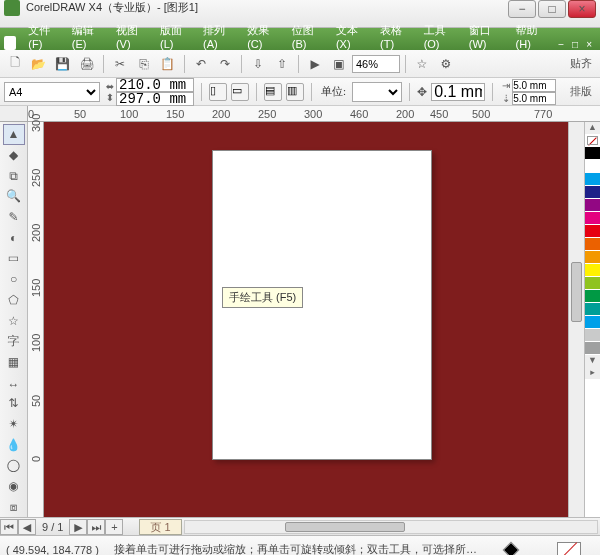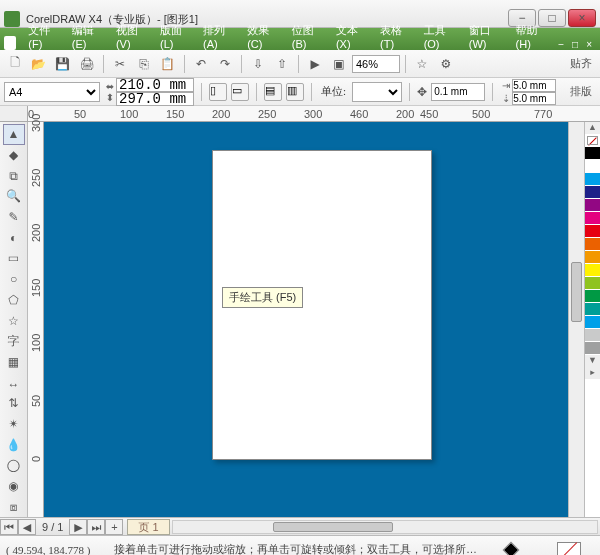--- a/index.html
+++ b/index.html
@@ -1,19 +1,19 @@
 <!DOCTYPE html>
 <html><head>
 <meta charset="utf-8">
 <style>
 * { margin:0; padding:0; box-sizing:border-box; font-family:"Microsoft YaHei","SimSun",Arial,sans-serif; font-size:11px; }
 body { background:#fff; width:600px; height:555px; overflow:hidden; position:relative; }
 
 
-.titlebar { height:28px; background:linear-gradient(to bottom,#f8f8f8,#e8e8e8); border-bottom:1px solid #bbb; display:flex; align-items:flex-end; padding:0 4px; }
+.titlebar { height:28px; background:linear-gradient(to bottom,#f8f8f8,#e8e8e8); border-bottom:1px solid #bbb; display:flex; align-items:flex-start; padding:0 4px; }
 .titlebar .appicon { width:16px; height:16px; background:#4a8a3a; border-radius:2px; margin-right:6px; }
 .titlebar .title { flex:1; color:#333; }
 .winbtns { display:flex; gap:2px; }
 .winbtn { width:28px; height:18px; border:1px solid #999; background:linear-gradient(#f4f4f4,#ddd); border-radius:3px; display:flex; align-items:center; justify-content:center; }
 .winbtn.close { background:linear-gradient(#e78,#c23); border-color:#933; color:#fff; }
 
 
 .menubar { height:22px; background:linear-gradient(#6aa84f,#4e8a38); display:flex; align-items:flex-end; padding:0 4px; color:#fff; }
 .menubar .micon { width:14px; height:14px; background:#fff; border-radius:2px; margin-right:6px; }
 .menubar .mitem { padding:0 6px; cursor:default; }
@@ -47,43 +47,43 @@
 .ruler-v { width:16px; background:#f8f8f8; border-right:1px solid #aaa; position:relative; font-size:9px; color:#555; }
 .ruler-v .tick { position:absolute; left:2px; transform:rotate(-90deg); transform-origin:left top; }
 
 
 .main { display:flex; height:395px; position:relative; }
 .toolbox { width:28px; background:linear-gradient(to right,#f4f4f4,#e8e8e8); border-right:1px solid #bbb; display:flex; flex-direction:column; align-items:center; padding-top:2px; gap:0px; }
 .toolbox .tool { width:22px; height:22px; display:flex; align-items:center; justify-content:center; border:1px solid transparent; color:#444; }
 .toolbox .tool.sel { border:1px solid #88a; background:#dde8f4; }
 .canvaswrap { flex:1; display:flex; flex-direction:column; }
 .canvasrow { flex:1; display:flex; }
-.canvas { flex:1; background:#0369a1; position:relative; overflow:hidden; }
+.canvas { flex:1; background:#7f1d1d; position:relative; overflow:hidden; }
 .page { position:absolute; left:168px; top:28px; width:220px; height:310px; background:#fff; border:1px solid #888; box-shadow:3px 3px 5px rgba(0,0,0,0.25); }
 .tooltip { position:absolute; left:178px; top:165px; background:#ffffe1; border:1px solid #888; padding:2px 6px; font-size:11px; color:#333; }
 .palette { width:16px; display:flex; flex-direction:column; border-left:1px solid #bbb; }
 .palette .swarrow { height:12px; text-align:center; font-size:9px; color:#666; background:#eee; }
 .palette .sw { height:13px; border-bottom:1px solid #fff; }
 .palette .nosw { height:13px; background:#fff; position:relative; }
 .palette .nosw:after { content:""; position:absolute; inset:2px; border:1px solid #999; }
 .palette .nosw:before { content:""; position:absolute; left:2px; right:2px; top:50%; border-top:1px solid #c00; transform:rotate(-45deg); }
 .vscroll { width:16px; background:#eee; border-left:1px solid #bbb; position:relative; }
 .vscroll .thumb { position:absolute; left:2px; right:2px; top:140px; height:60px; background:#ccc; border:1px solid #999; border-radius:2px; }
 
 
 .pagenav { height:18px; background:linear-gradient(#f4f4f4,#e4e4e4); border-top:1px solid #bbb; display:flex; align-items:center; font-size:10px; }
 .pagenav .pn { width:18px; height:16px; border:1px solid #aaa; background:#f0f0f0; text-align:center; line-height:14px; color:#555; }
 .pagenav .pcnt { padding:0 6px; color:#444; }
-.pagenav .ptab { height:16px; padding:0 10px; background:#f8f0d8; border:1px solid #aa9; margin-left:4px; color:#865; }
+.pagenav .ptab { height:16px; padding:0 10px; background:#f8f0d8; border:1px solid #aa9; margin-left:16px; color:#865; }
 .pagenav .hscroll { flex:1; height:14px; background:#eee; margin:0 2px; position:relative; border:1px solid #ccc; }
 .pagenav .hscroll .hthumb { position:absolute; top:1px; bottom:1px; left:100px; width:120px; background:#ccc; border:1px solid #999; border-radius:2px; }
 
 
 .status { height:28px; background:linear-gradient(#fafafa,#ededed); border-top:1px solid #bbb; display:flex; align-items:center; padding:2px 6px; gap:8px; color:#444; font-size:10px; }
-.status .coord { width:100px;font-family:Liberation Serif, serif; }
+.status .coord { width:100px; }
 .status .hint { flex:1; white-space:nowrap; overflow:hidden; text-overflow:ellipsis; }
 .status .fillprev { width:50px; display:flex; align-items:center; justify-content:center; }
 .status .fillbox { width:22px; height:14px; background:#fff; outline:1px solid #888; position:relative; }
 .status .fillbox.none:after { content:""; position:absolute; left:0; right:0; top:50%; border-top:1px solid #c22; transform:rotate(-45deg); }
 .status .fillbox.diamond { background:#000; transform:rotate(45deg); width:10px; height:10px; }
 
 
 .ic { font-size:12px; color:#555; }
 </style>
 </head>
@@ -196,21 +196,21 @@
   <div class="smbtn">▯</div>
   <div class="smbtn">▭</div>
   <div class="sep"></div>
   <div class="smbtn">▤</div>
   <div class="smbtn">▥</div>
   <div class="sep"></div>
   <span class="lbl">单位:</span>
   <select style="width:50px;padding-left:44px;"><option>毫米</option></select>
   <div class="sep"></div>
   <span class="ic">✥</span>
-  <input style="width: 54px; height: 18px; border: 1px solid rgb(170, 170, 170); font-size: 10px; padding: 0px 2px;" value="0.1 mm">
+  <input style="width: 54px; height: 18px; border: 1px solid rgb(170, 170, 170); font-size: 16px; padding: 0px 2px;" value="0.1 mm">
   <div class="sep"></div>
   <div style="display:flex;flex-direction:column;">
     <div style="display:flex;align-items:center;">
         <span class="dicn">⇥</span>
         <input style="width: 44px; height: 13px; border: 1px solid rgb(170, 170, 170); font-size: 10px;" value="5.0 mm">
       </div>
     <div style="display:flex;align-items:center;">
         <span class="dicn">⇣</span>
         <input style="width: 44px; height: 13px; border: 1px solid rgb(170, 170, 170); font-size: 10px;" value="5.0 mm">
       </div>
@@ -223,21 +223,21 @@
   <div class="ticks" id="hticks">
       <span class="tick" style="left: 0px;">0</span>
       <span class="tick" style="left: 46px;">50</span>
       <span class="tick" style="left: 92px;">100</span>
       <span class="tick" style="left: 138px;">150</span>
       <span class="tick" style="left: 184px;">200</span>
       <span class="tick" style="left: 230px;">250</span>
       <span class="tick" style="left: 276px;">300</span>
       <span class="tick" style="left: 322px;">460</span>
       <span class="tick" style="left: 368px;">200</span>
-      <span class="tick" style="left: 392px;">450</span>
+      <span class="tick" style="left: 402px;">450</span>
       <span class="tick" style="left: 444px;">500</span>
       <span class="tick" style="left: 506px;">770</span>
     </div>
 </div>
 
 <div class="main">
 
   <div class="toolbox">
     <div class="tool sel">
         <span class="ic">▲</span>

